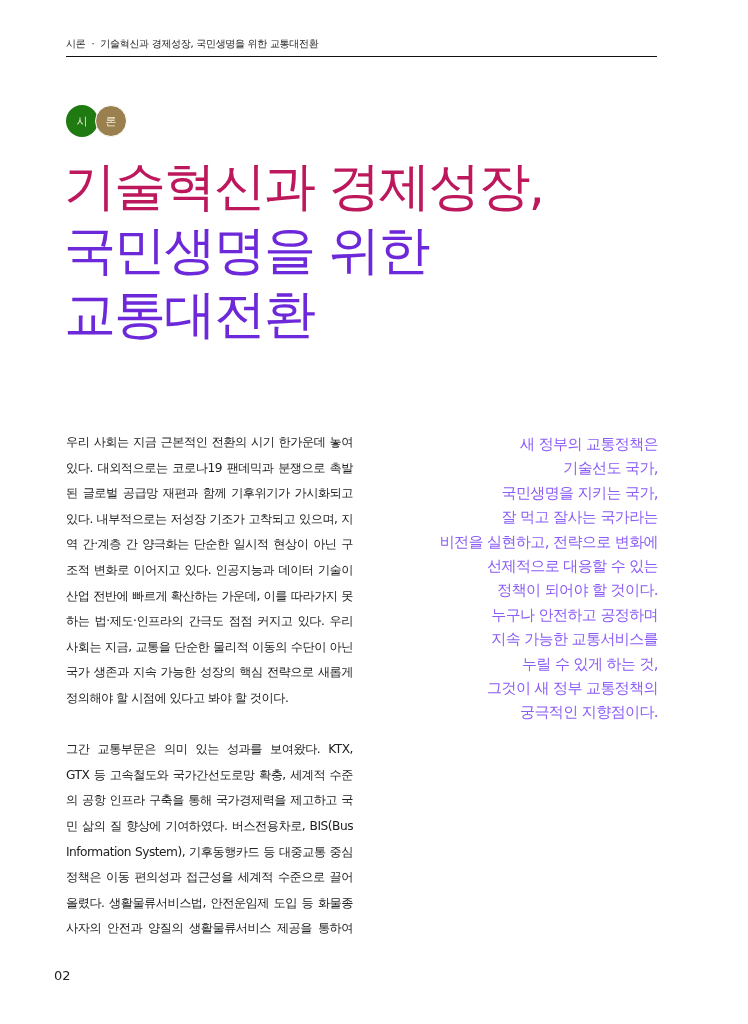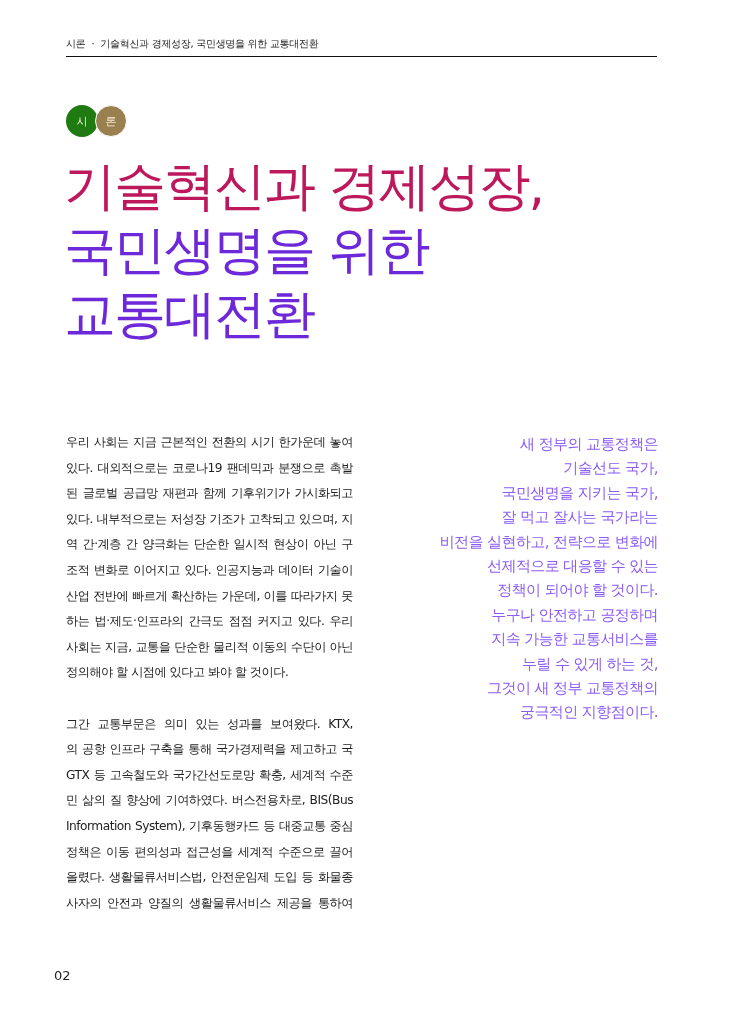--- a/index.html
+++ b/index.html
@@ -72,26 +72,27 @@
   <p>
     <span class="line">우리 사회는 지금 근본적인 전환의 시기 한가운데 놓여</span>
     <span class="line">있다. 대외적으로는 코로나19 팬데믹과 분쟁으로 촉발</span>
     <span class="line">된 글로벌 공급망 재편과 함께 기후위기가 가시화되고</span>
     <span class="line">있다. 내부적으로는 저성장 기조가 고착되고 있으며, 지</span>
     <span class="line">역 간·계층 간 양극화는 단순한 일시적 현상이 아닌 구</span>
     <span class="line">조적 변화로 이어지고 있다. 인공지능과 데이터 기술이</span>
     <span class="line">산업 전반에 빠르게 확산하는 가운데, 이를 따라가지 못</span>
     <span class="line">하는 법·제도·인프라의 간극도 점점 커지고 있다. 우리</span>
     <span class="line">사회는 지금, 교통을 단순한 물리적 이동의 수단이 아닌</span>
+    <span class="line">국가 생존과 지속 가능한 성장의 핵심 전략으로 새롭게</span>
     <span class="line last">정의해야 할 시점에 있다고 봐야 할 것이다.</span>
   </p>
   <p>
     <span class="line">그간 교통부문은 의미 있는 성과를 보여왔다. KTX,</span>
+    <span class="line">GTX 등 고속철도와 국가간선도로망 확충, 세계적 수준</span>
     <span class="line">의 공항 인프라 구축을 통해 국가경제력을 제고하고 국</span>
-    <span class="line">GTX 등 고속철도와 국가간선도로망 확충, 세계적 수준</span>
     <span class="line">민 삶의 질 향상에 기여하였다. 버스전용차로, BIS(Bus</span>
     <span class="line">Information System), 기후동행카드 등 대중교통 중심</span>
     <span class="line">정책은 이동 편의성과 접근성을 세계적 수준으로 끌어</span>
     <span class="line">올렸다. 생활물류서비스법, 안전운임제 도입 등 화물종</span>
     <span class="line">사자의 안전과 양질의 생활물류서비스 제공을 통하여</span>
   </p>
 </div>
 
 <div class="quote">
   <div>새 정부의 교통정책은</div>

